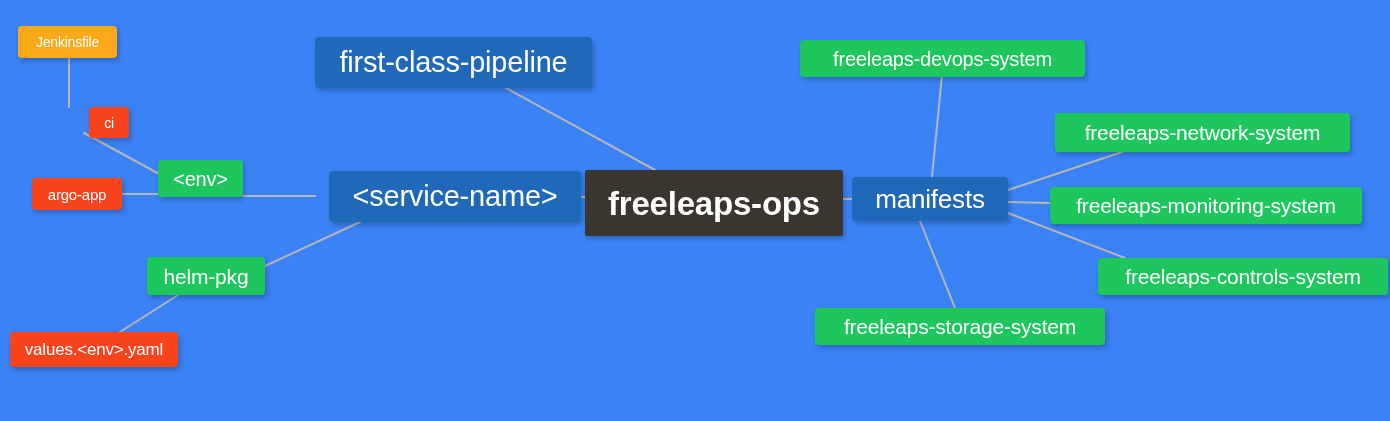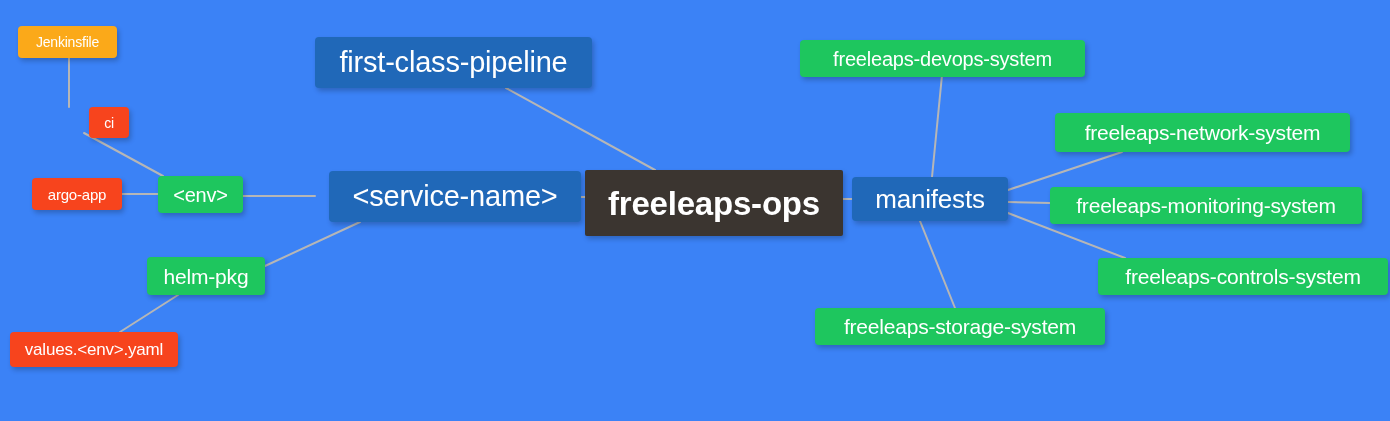--- a/index.html
+++ b/index.html
@@ -72,21 +72,21 @@
   <div id="node-layer">
       <div class="node" style="left: 18px; top: 26px; width: 99px; height: 32px; background: rgb(251, 169, 25); font-size: 14px;">
         <span class="n-label">Jenkinsfile</span>
       </div>
       <div class="node" style="left: 55px; top: 107px; width: 40px; height: 31px; background: rgb(247, 68, 29); font-size: 14px; margin-left: 34px;">
         <span class="n-label">ci</span>
       </div>
       <div class="node" style="left: 32px; top: 178px; width: 90px; height: 32px; background: rgb(247, 68, 29); font-size: 15px;">
         <span class="n-label">argo-app</span>
       </div>
-      <div class="node" style="left: 158px; top: 176px; width: 85px; height: 37px; background: rgb(30, 198, 94); font-size: 20px; text-align: center;">
+      <div class="node" style="left: 158px; top: 160px; width: 85px; height: 37px; background: rgb(30, 198, 94); font-size: 20px; text-align: center;">
         <span class="n-label">&lt;env&gt;</span>
       </div>
       <div class="node" style="left: 147px; top: 257px; width: 118px; height: 38px; background: rgb(30, 198, 94); font-size: 21px;">
         <span class="n-label">helm-pkg</span>
       </div>
       <div class="node" style="left: 10px; top: 332px; width: 168px; height: 35px; background: rgb(247, 68, 29); font-size: 17px;">
         <span class="n-label">values.&lt;env&gt;.yaml</span>
       </div>
       <div class="node" style="left: 315px; top: 37px; width: 277px; height: 51px; background: rgb(32, 104, 184); font-size: 29px;">
         <span class="n-label">first-class-pipeline</span>

